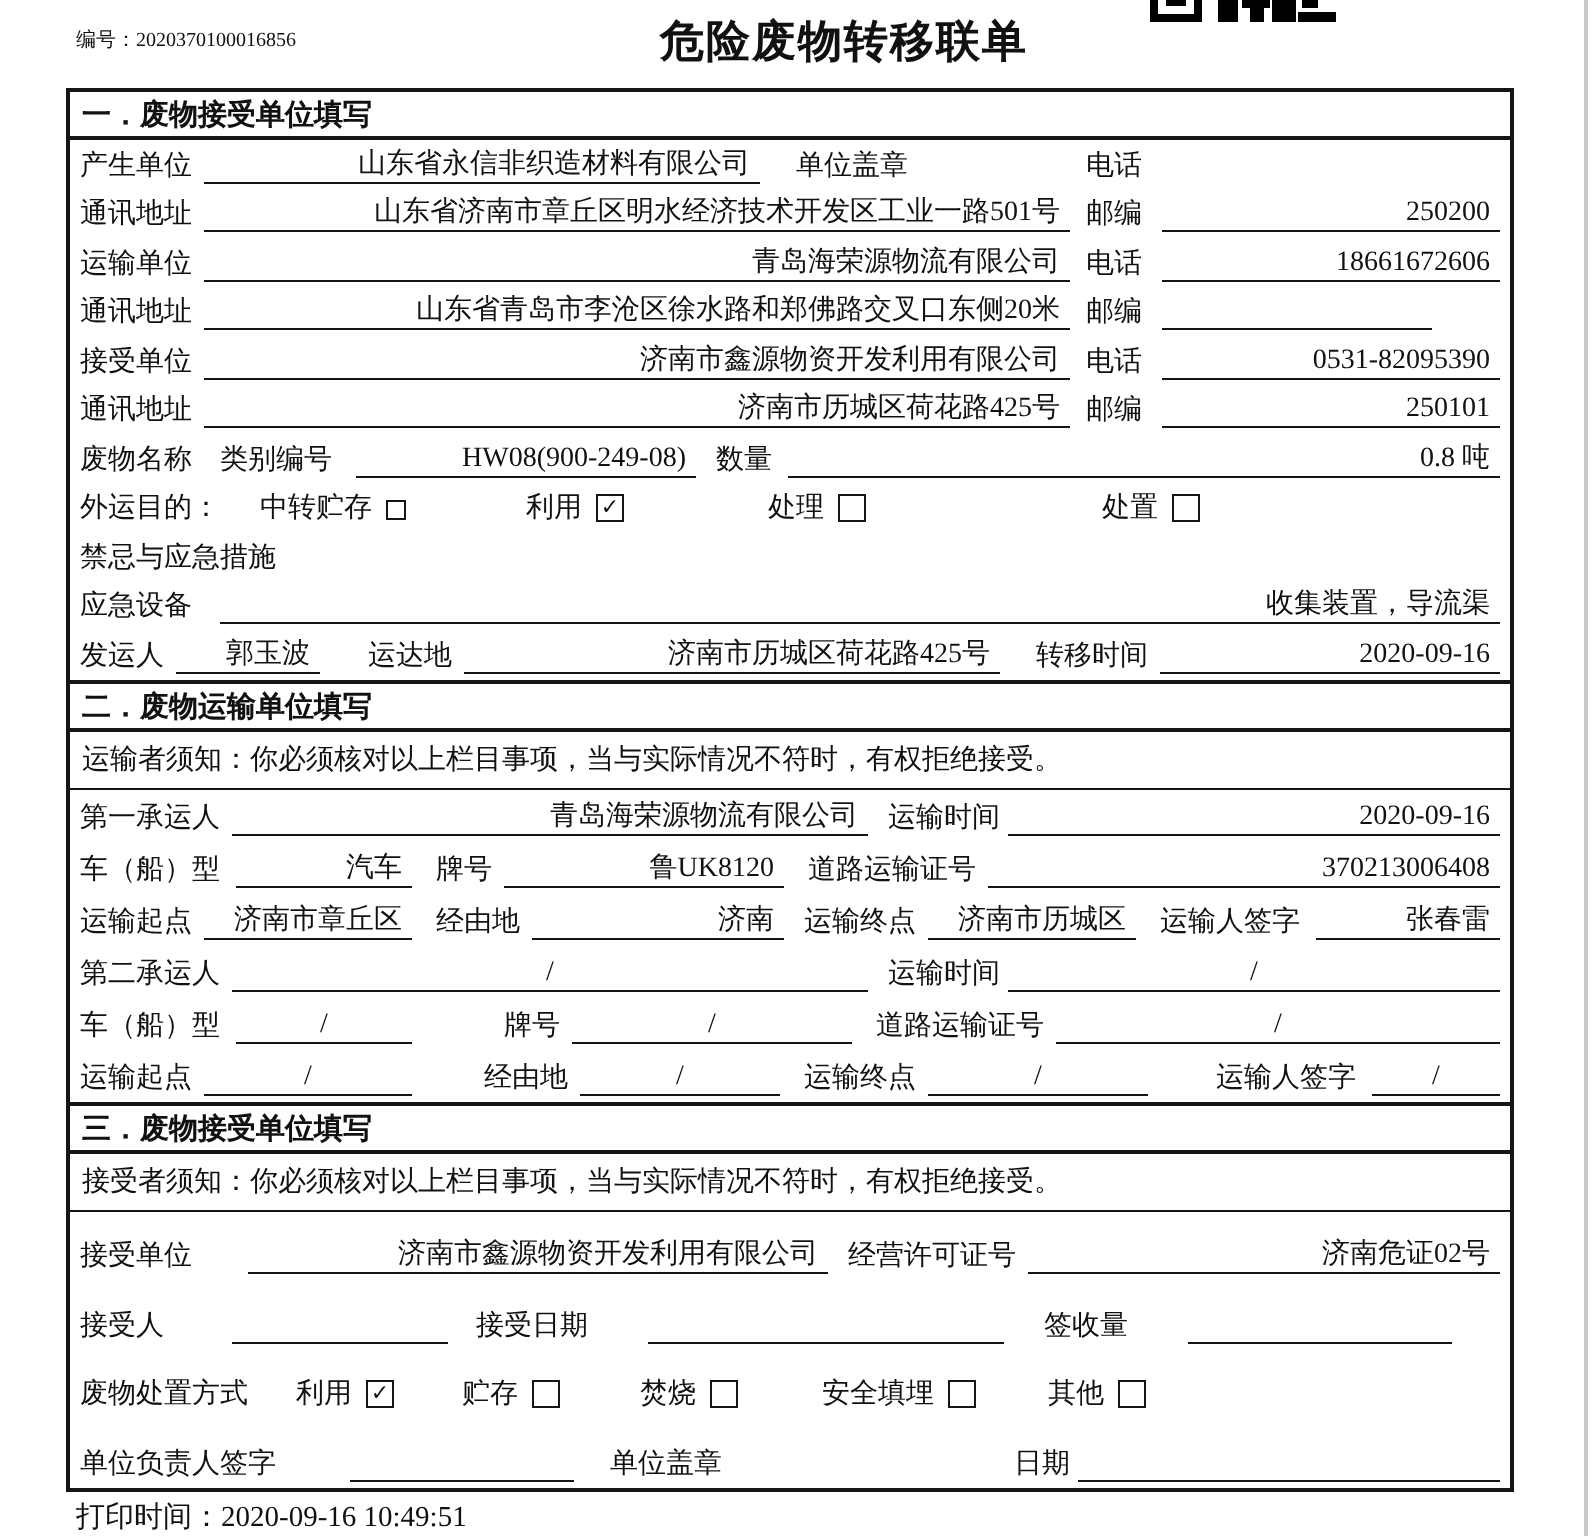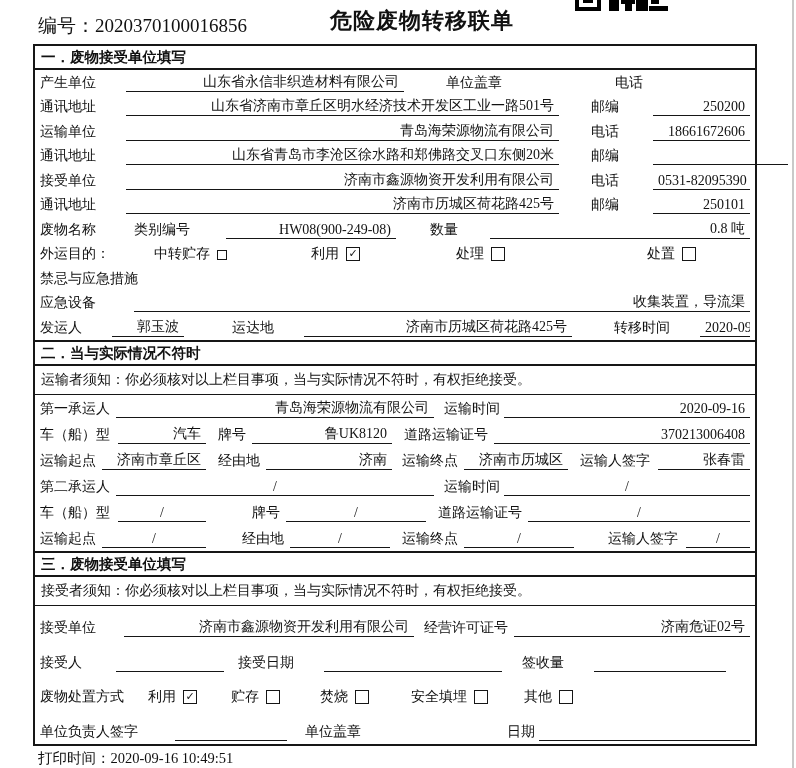--- a/index.html
+++ b/index.html
@@ -2,35 +2,35 @@
 <html><head>
 <meta charset="utf-8">
 <style>
   html,body { margin:0; padding:0; }
   body {
     width:796px; height:768px; background:#ffffff;
     font-family:"Liberation Serif","DejaVu Serif",serif;
     color:#111; font-size:14px;
   }
   .page { position:relative; width:796px; height:768px; overflow:hidden; background:#fff; }
-  .doc-no { position:absolute; left:38px; top:13px; font-size:19px; white-space:nowrap; }
+  .doc-no { position:absolute; left:38px; top:13px; font-size:10px; white-space:nowrap; }
   .doc-title { position:absolute; left:330px; top:6px; font-size:22px; font-weight:bold; letter-spacing:1px; white-space:nowrap; }
   .qr { position:absolute; left:575px; top:0; }
   .page-edge { position:absolute; left:792px; top:0; width:2px; height:768px; background:#c9c9c9; }
 
   .table {
     position:absolute; left:33px; top:44px; width:724px; height:702px;
     border:2px solid #161616; box-sizing:border-box;
     display:flex; flex-direction:column;
   }
   .sech { flex:none; font-weight:bold; font-size:14.5px; padding:2px 6px 1px 6px; border-bottom:2px solid #161616; }
   .sech.mid { border-top:2px solid #161616; }
   .notice { flex:none; height:28px; display:flex; align-items:center; padding:0 6px; border-bottom:1.2px solid #161616; white-space:nowrap; }
   .row { flex:none; display:flex; align-items:flex-end; padding:0 5px 3px 5px; box-sizing:border-box; }
-  .r1 { height:24.5px;gap:24px; }
+  .r1 { height:24.5px; }
   .r2 { height:26px; }
   .r3 { flex:1; }
   .lbl { flex:none; white-space:nowrap; }
   .val { flex:none; border-bottom:1.2px solid #161616; white-space:nowrap; padding:0 5px; box-sizing:border-box; overflow:hidden;text-align:right; }
   .grow { flex:1 1 auto; }
   .c { text-align:center; }
   .ckitem { display:flex; align-items:flex-end; white-space:nowrap; }
   .cb { flex:none; width:12px; height:12px; border:1.4px solid #161616; margin:0 0 2px 7px; font-size:11px; line-height:12px; text-align:center; font-family:"DejaVu Sans",sans-serif; }
   .cb.small { width:8px; height:8px; margin-bottom:3px; }
   .footer { position:absolute; left:38px; top:749px; font-size:14.5px; white-space:nowrap; }
@@ -143,21 +143,21 @@
 
     <div class="row r1">
       <span class="lbl" style="width:48px">发运人</span>
       <span class="val" style="width:72px">郭玉波</span>
       <span class="lbl" style="width:48px;margin-left:24px">运达地</span>
       <span class="val" style="width:268px">济南市历城区荷花路425号</span>
       <span class="lbl" style="width:62px;margin-left:18px">转移时间</span>
       <span class="val grow">2020-09-16</span>
     </div>
 
-    <div class="sech mid">二．当与实际情况不符时</div>
+    <div class="sech mid">二．废物运输单位填写</div>
     <div class="notice">运输者须知：你必须核对以上栏目事项，当与实际情况不符时，有权拒绝接受。</div>
 
     <div class="row r2">
       <span class="lbl" style="width:76px">第一承运人</span>
       <span class="val" style="width:318px">青岛海荣源物流有限公司</span>
       <span class="lbl" style="width:60px;margin-left:10px">运输时间</span>
       <span class="val grow">2020-09-16</span>
     </div>
 
     <div class="row r2">

